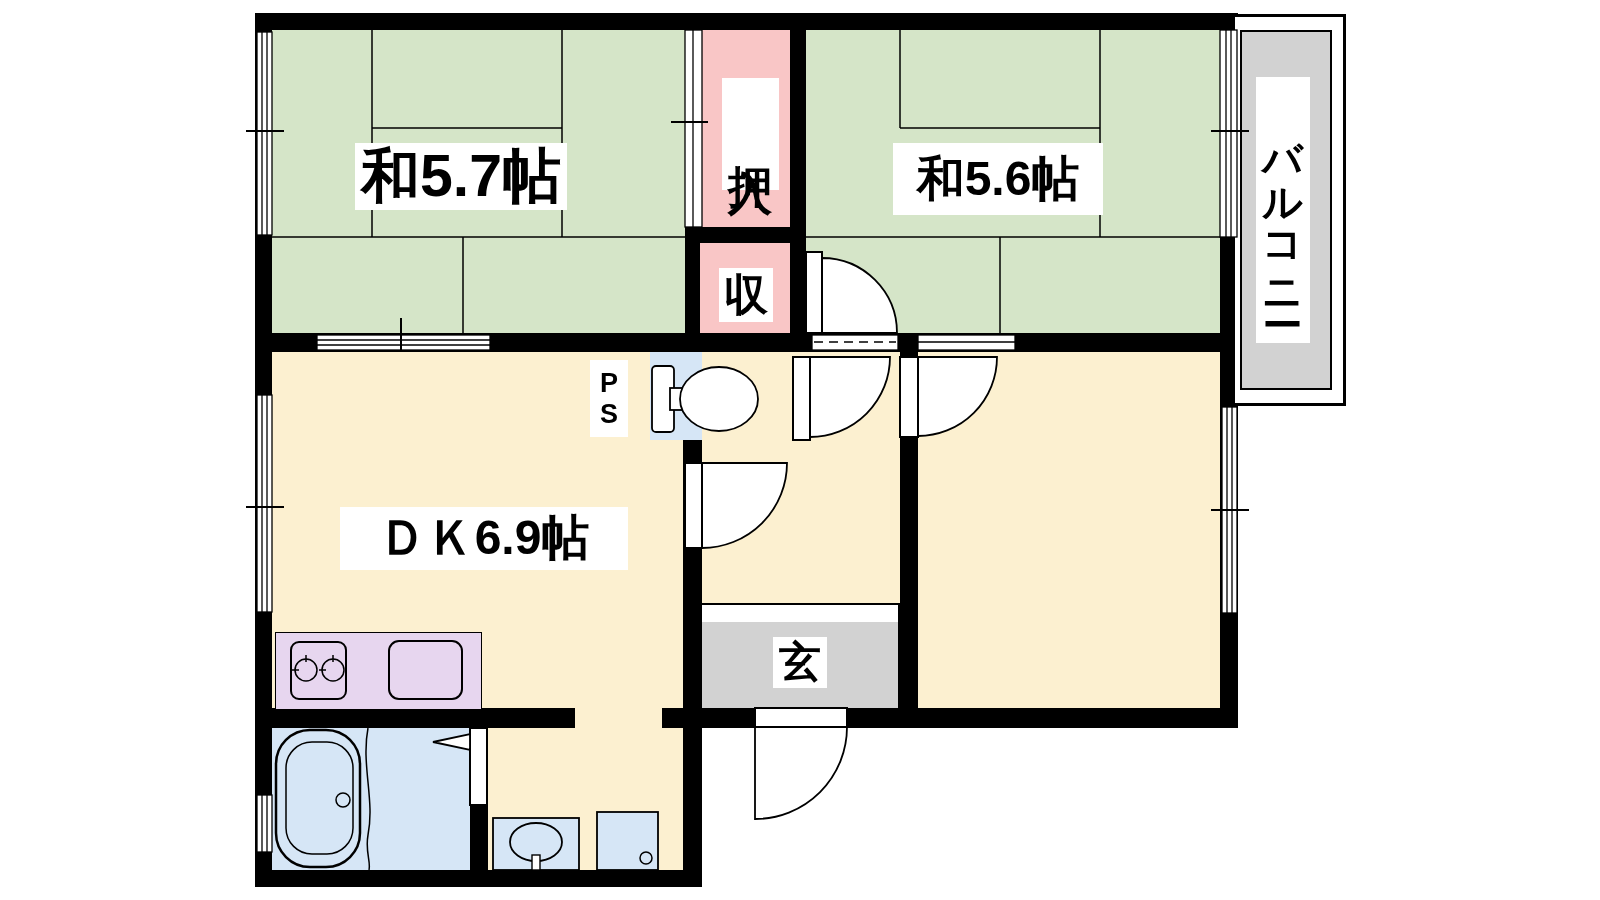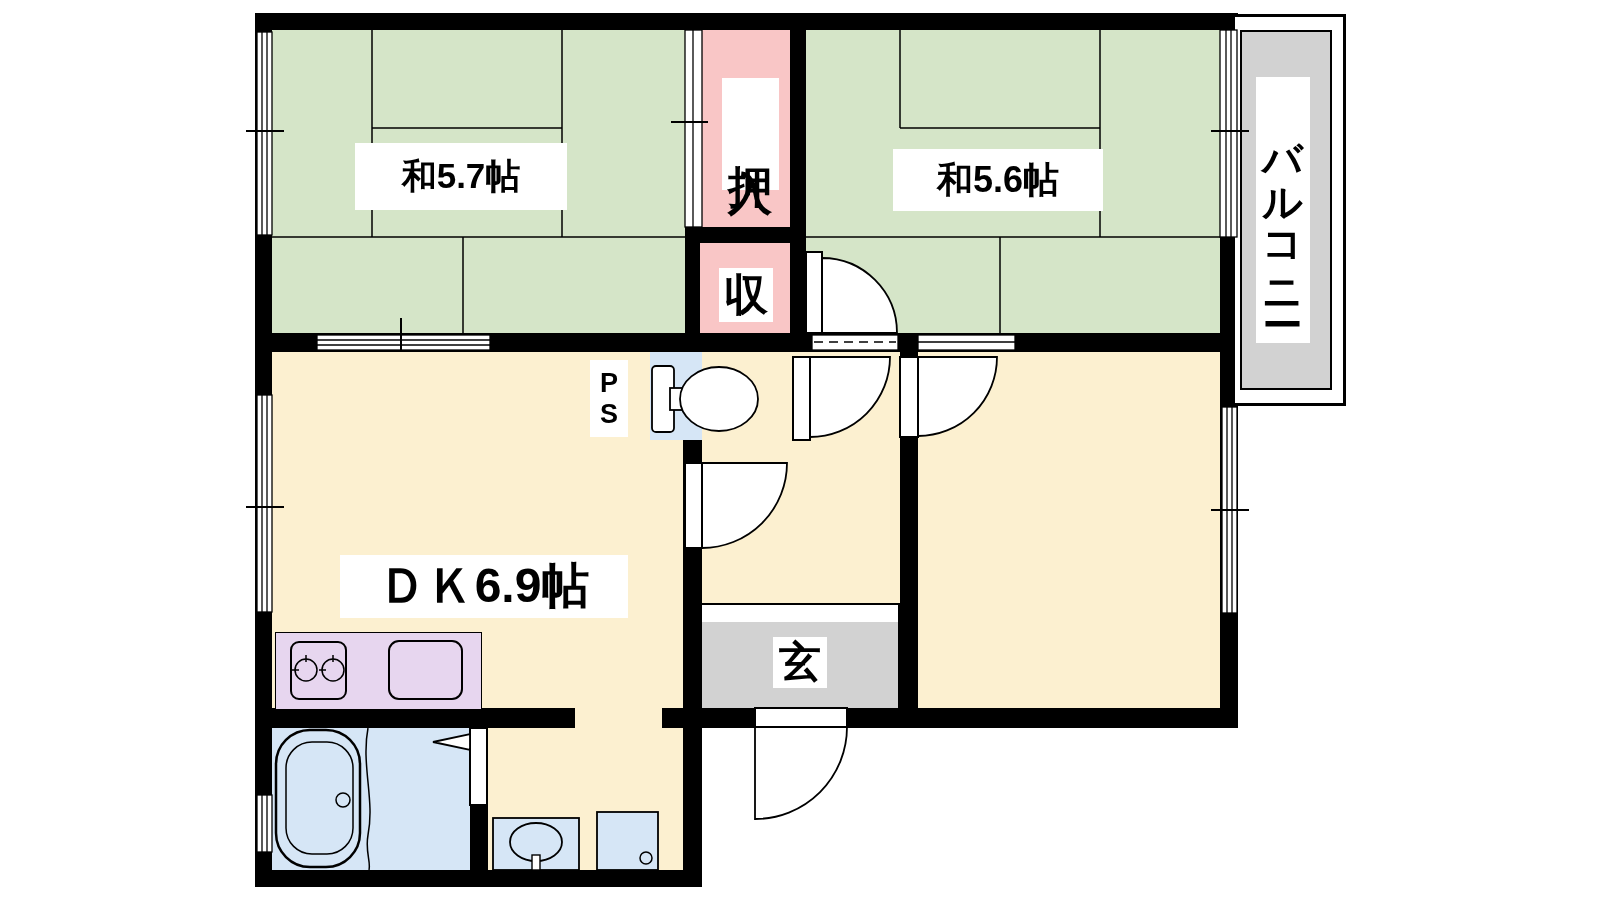--- a/index.html
+++ b/index.html
@@ -184,23 +184,23 @@
         <line x1="292" y1="670" x2="299" y2="670" stroke-width="1.5"></line>
         <line x1="333" y1="655" x2="333" y2="662" stroke-width="1.5"></line>
         <line x1="319" y1="670" x2="326" y2="670" stroke-width="1.5"></line>
       </g>
       <g fill="none">
         <rect x="389" y="641" width="73" height="58" rx="10" stroke-width="2"></rect>
       </g>
     </g>
   </svg>
 
-  <div class="lbl" style="left:355px;top:143px;width:212px;height:67px;font-size:35px;">和5.7帖</div>
-  <div class="lbl" style="left:893px;top:149px;width:210px;height:62px;font-size:36px;">和5.6帖</div>
-  <div class="lbl" style="left:340px;top:507px;width:288px;height:63px;font-size:48px;margin-top:48px;">ＤＫ6.9帖</div>
+  <div class="lbl" style="left:355px;top:143px;width:212px;height:67px;font-size:59px;">和5.7帖</div>
+  <div class="lbl" style="left:893px;top:143px;width:210px;height:72px;font-size:48px;">和5.6帖</div>
+  <div class="lbl" style="left:340px;top:507px;width:288px;height:63px;font-size:48px;">ＤＫ6.9帖</div>
   <div class="lbl vert" style="left:722px;top:78px;width:57px;height:112px;font-size:44px;">押入</div>
   <div class="lbl" style="left:719px;top:268px;width:54px;height:54px;font-size:44px;">収</div>
   <div class="lbl" style="left:773px;top:637px;width:54px;height:51px;font-size:42px;">玄</div>
   <div class="lbl vert" style="left:1256px;top:77px;width:54px;height:266px;font-size:40px;letter-spacing:2px;">バルコニー</div>
   <div class="ps-box" style="left:590px;top:360px;width:38px;height:77px;font-size:27px;">
     <span>P</span>
     <span>S</span>
   </div>
 
 </div>

